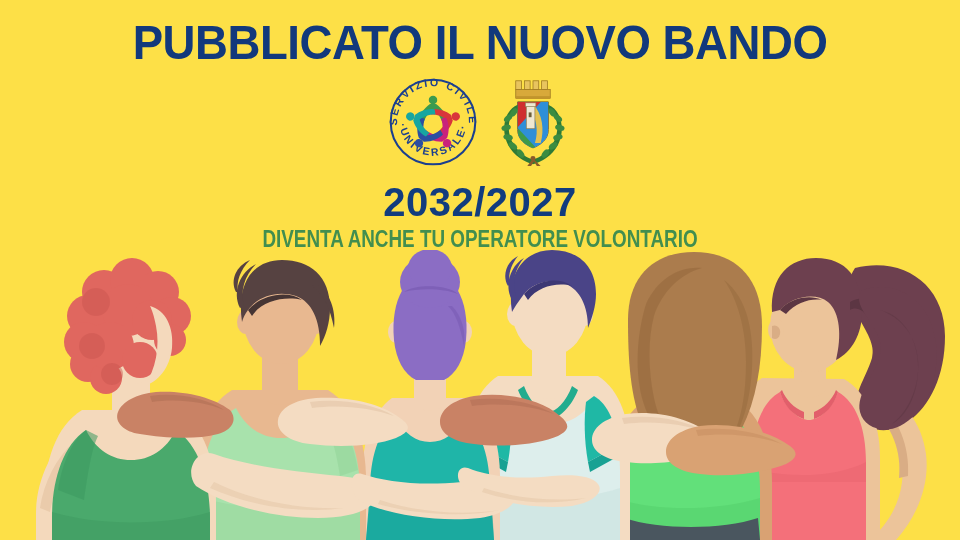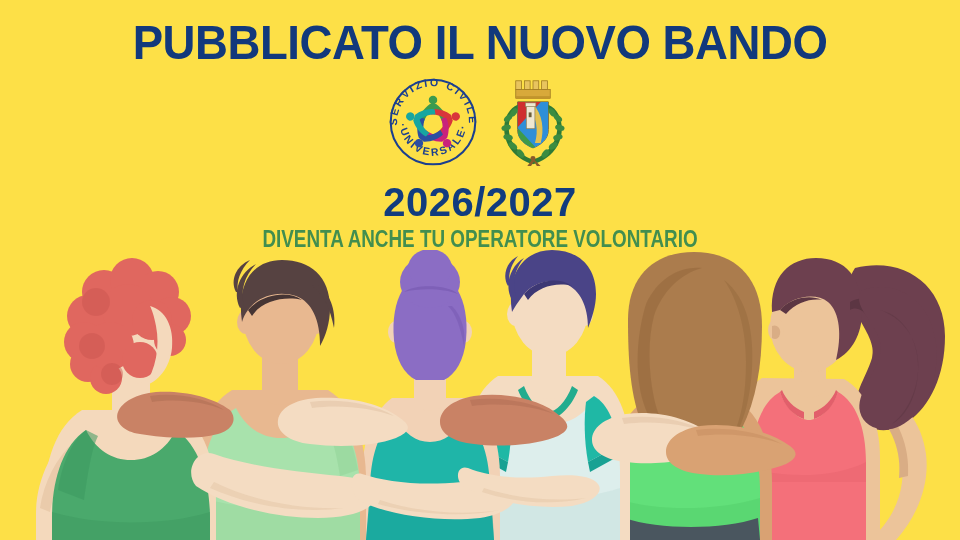--- a/index.html
+++ b/index.html
@@ -209,21 +209,21 @@
         </g>
 
         <g fill="#8a5a2b">
           <path d="M 40,86 L 34,94 L 38,94 L 41,89 L 44,94 L 48,94 Z"></path>
           <circle cx="40" cy="86" r="2.6"></circle>
         </g>
       </g>
     </svg>
   </div>
 
-  <div class="year">2026/2027</div>
+  <div class="year">2032/2027</div>
 
   <div class="subtitle">DIVENTA ANCHE TU OPERATORE VOLONTARIO</div>
 
   <svg class="illustration" viewBox="0 0 960 290" preserveAspectRatio="none">
 
     <g>
 
       <path d="M 855,18 C 905,6 945,36 945,86 C 945,126 930,156 908,172
                C 890,185 866,182 858,166 C 850,148 866,128 872,108
                C 880,82 832,52 855,18 Z" fill="#6d404f"></path>

